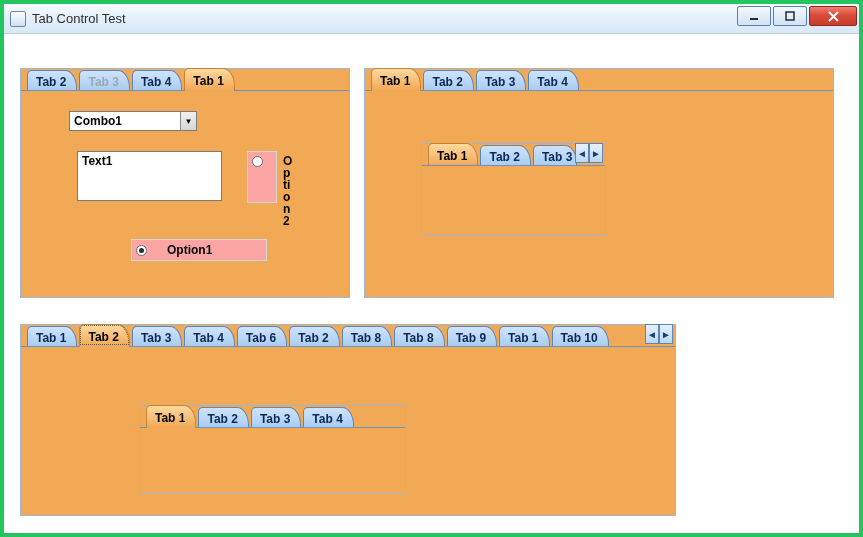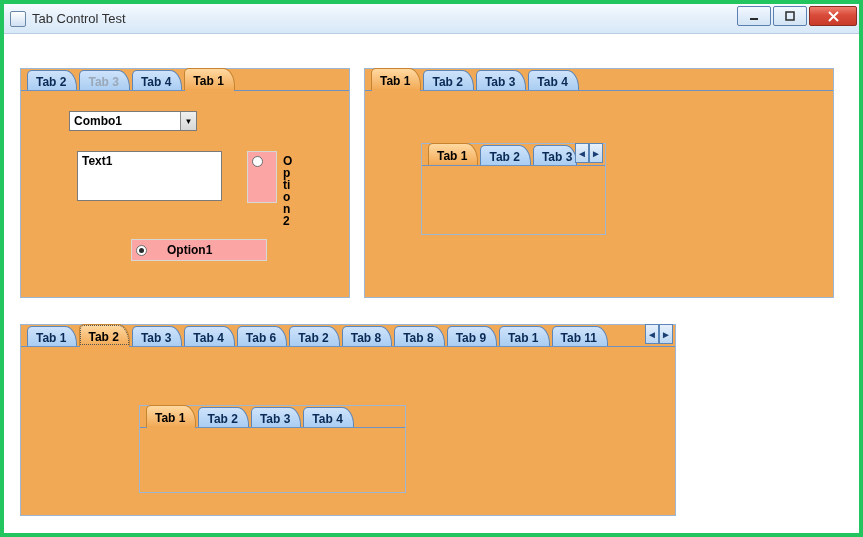--- a/index.html
+++ b/index.html
@@ -315,21 +315,21 @@
         <div class="tab">
             <span>Tab 8</span>
           </div>
         <div class="tab">
             <span>Tab 9</span>
           </div>
         <div class="tab">
             <span>Tab 1</span>
           </div>
         <div class="tab">
-            <span>Tab 11</span>
+            <span>Tab 10</span>
           </div>
         <div class="scrollers">
           <div class="scrollbtn">
               <span>◄</span>
             </div>
           <div class="scrollbtn">
               <span>►</span>
             </div>
         </div>
       </div>

